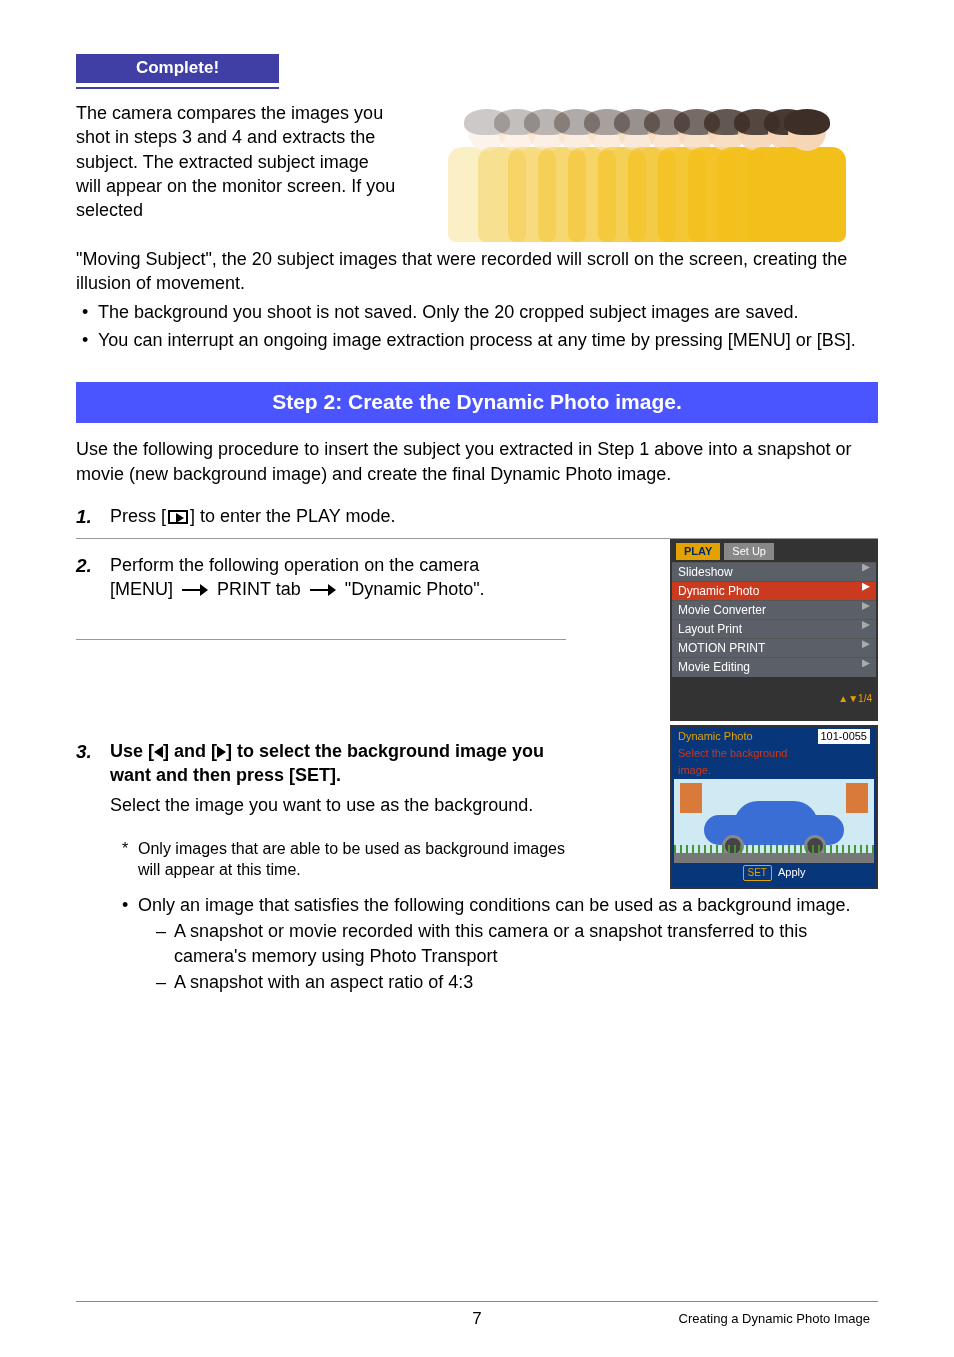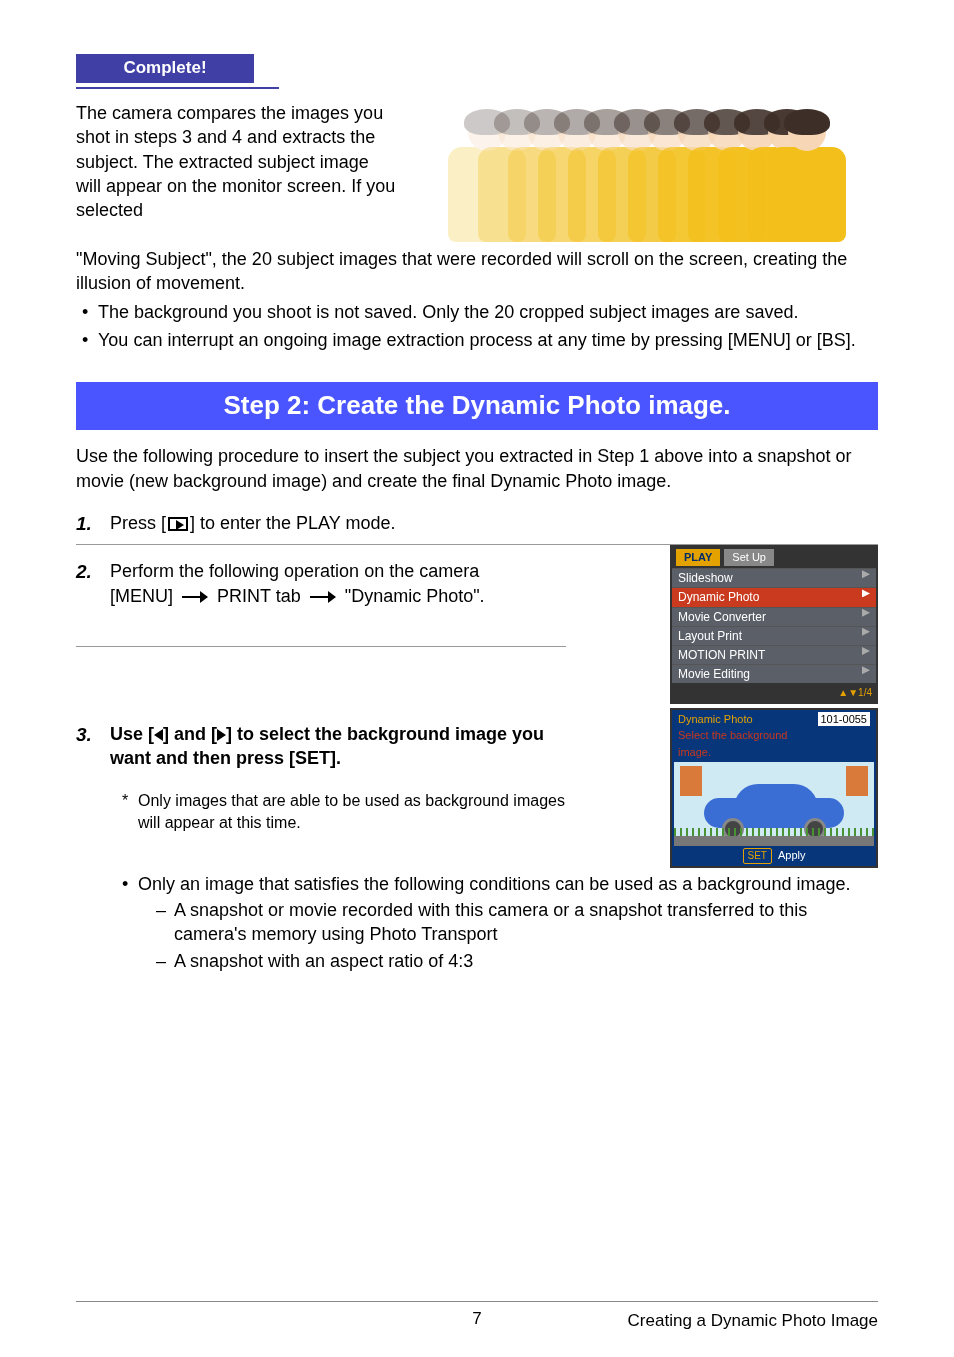--- a/index.html
+++ b/index.html
@@ -16,21 +16,21 @@
       color: #000;
       font-size: 18px;
       line-height: 1.35;
     }
     .complete-label {
       background: #3f3fa5;
       color: #fff;
       font-weight: bold;
       text-align: center;
       padding: 3px 0;
-      width: 178px;
+      width: 203px;
       margin-bottom: 4px;
       font-size: 17px;
     }
     .complete-underline {
       border-bottom: 2px solid #3f3fa5;
       width: 203px;
       margin-bottom: 12px;
     }
     .row1 {
       display: flex;
@@ -85,21 +85,21 @@
       content: "•";
       position: absolute;
       left: 2px;
       top: 0;
     }
     .step-bar {
       background: #4a55ff;
       color: #fff;
       text-align: center;
       font-weight: bold;
-      font-size: 26px;
+      font-size: 21px;
       padding: 6px 0 7px 0;
       margin-top: 30px;
       margin-bottom: 14px;
     }
     .num-step {
       display: flex;
       gap: 10px;
       margin-top: 6px;
       border-bottom: 1px solid #999;
       padding-bottom: 8px;
@@ -194,21 +194,21 @@
       border-top:1px solid #555;
       background:#5a5f68;
     }
     .menu-shot .row.sel { background:#ca3a1e;color:#fff; }
     .menu-shot .row .chev {
       width:8px;height:8px;background:#aaa;
       clip-path: polygon(0 0,100% 50%,0 100%);
     }
     .menu-shot .row.sel .chev { background:#fff;}
     .menu-shot .foot {
-      text-align:right;padding:1px 4px;background:#333;
+      text-align:right;padding:13px 4px;background:#333;
     }
     .menu-shot .foot span{ color:#e4a200;font-size:10px;}
     
     .bg-shot {
       width: 208px;
       background:#08367a;
       border:2px solid #333;
       font-size: 11px;
       color:#fff;
     }
@@ -286,22 +286,22 @@
       border-top: 1px solid #888;
       padding-top: 6px;
       display:flex;
       justify-content:space-between;
       align-items:flex-end;
     }
     .footer .pnum {
       flex:1;text-align:center;font-size:17px;
     }
     .footer .sect {
-      font-size:17px;
-      position:absolute;right:0;top:8px;
+      font-size:13px;
+      position:absolute;right:8px;top:8px;
     }
     .spacer-big { height: 300px;}
   </style>
 </head>
 <body>
 
 <div class="complete-label">Complete!</div>
 <div class="complete-underline"></div>
 
 <div class="row1">
@@ -444,20 +444,21 @@
 </div>
 
 <div class="side-col" style="margin-top:4px;">
   <div class="left">
     <div class="num-step last">
       <div class="num">3.</div>
       <div class="step-body">
         <div class="bold">
           <span>Use [</span><span class="tri l"></span><span>] and [</span><span class="tri r"></span><span>] to select the background image you want and then press [SET].</span>
         </div>
+        <div class="sub-text">Select the image you want to use as the background.</div>
         <div class="note-star">Only images that are able to be used as background images will appear at this time.</div>
       </div>
     </div>
   </div>
   <div class="right">
     <div class="bg-shot">
       <div class="hdr">
         <span class="t">Dynamic Photo</span>
         <span class="fn">101-0055</span>
       </div>

